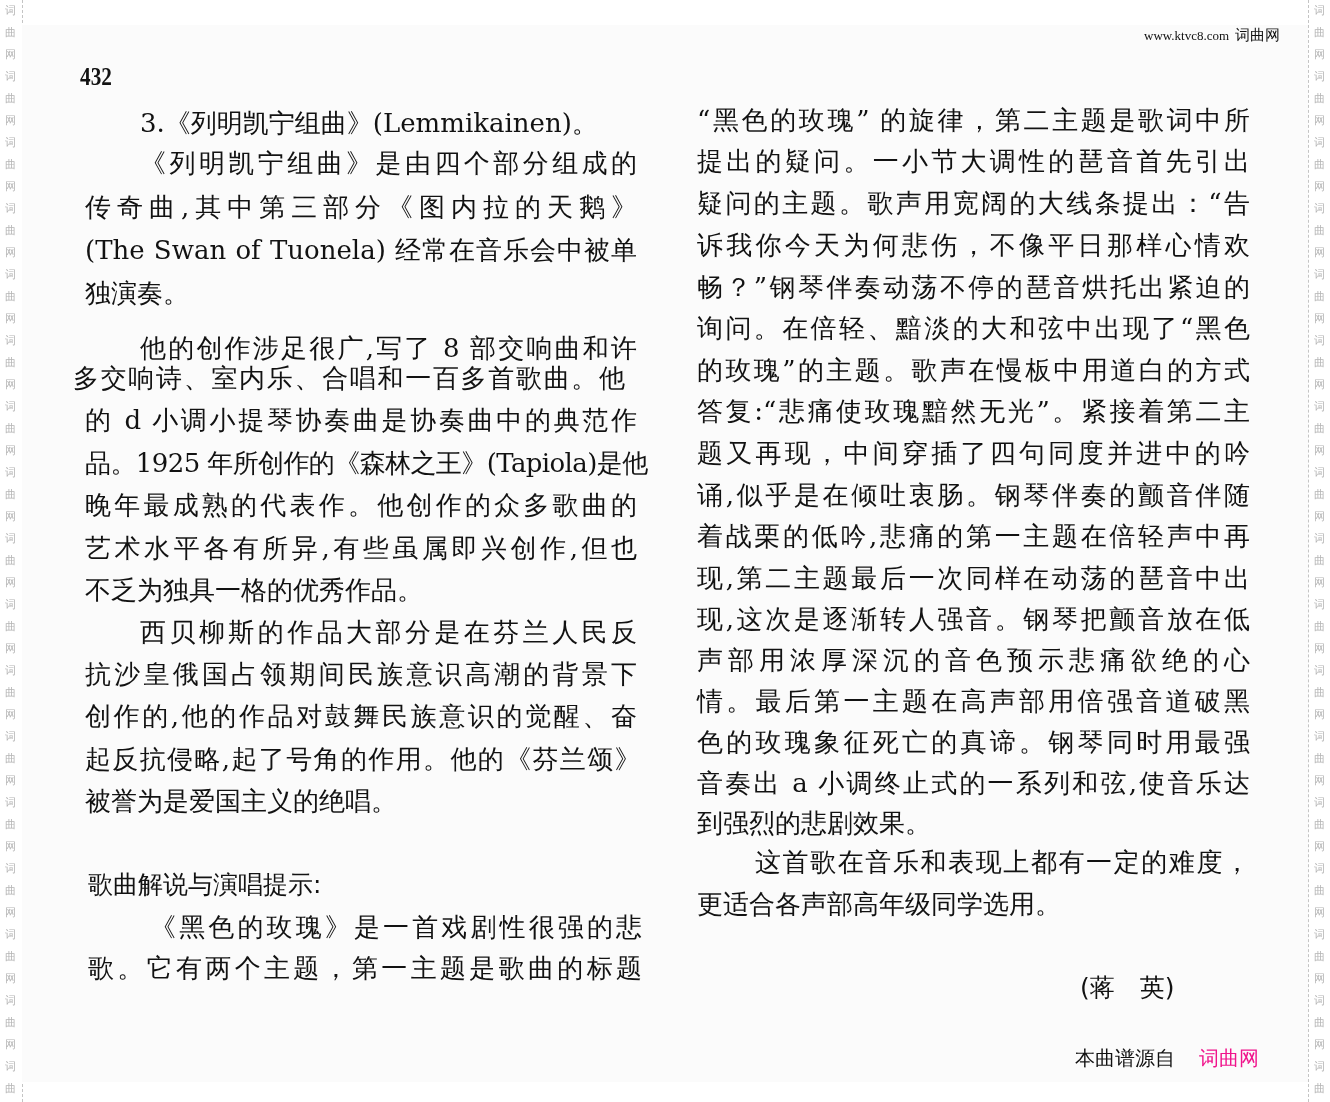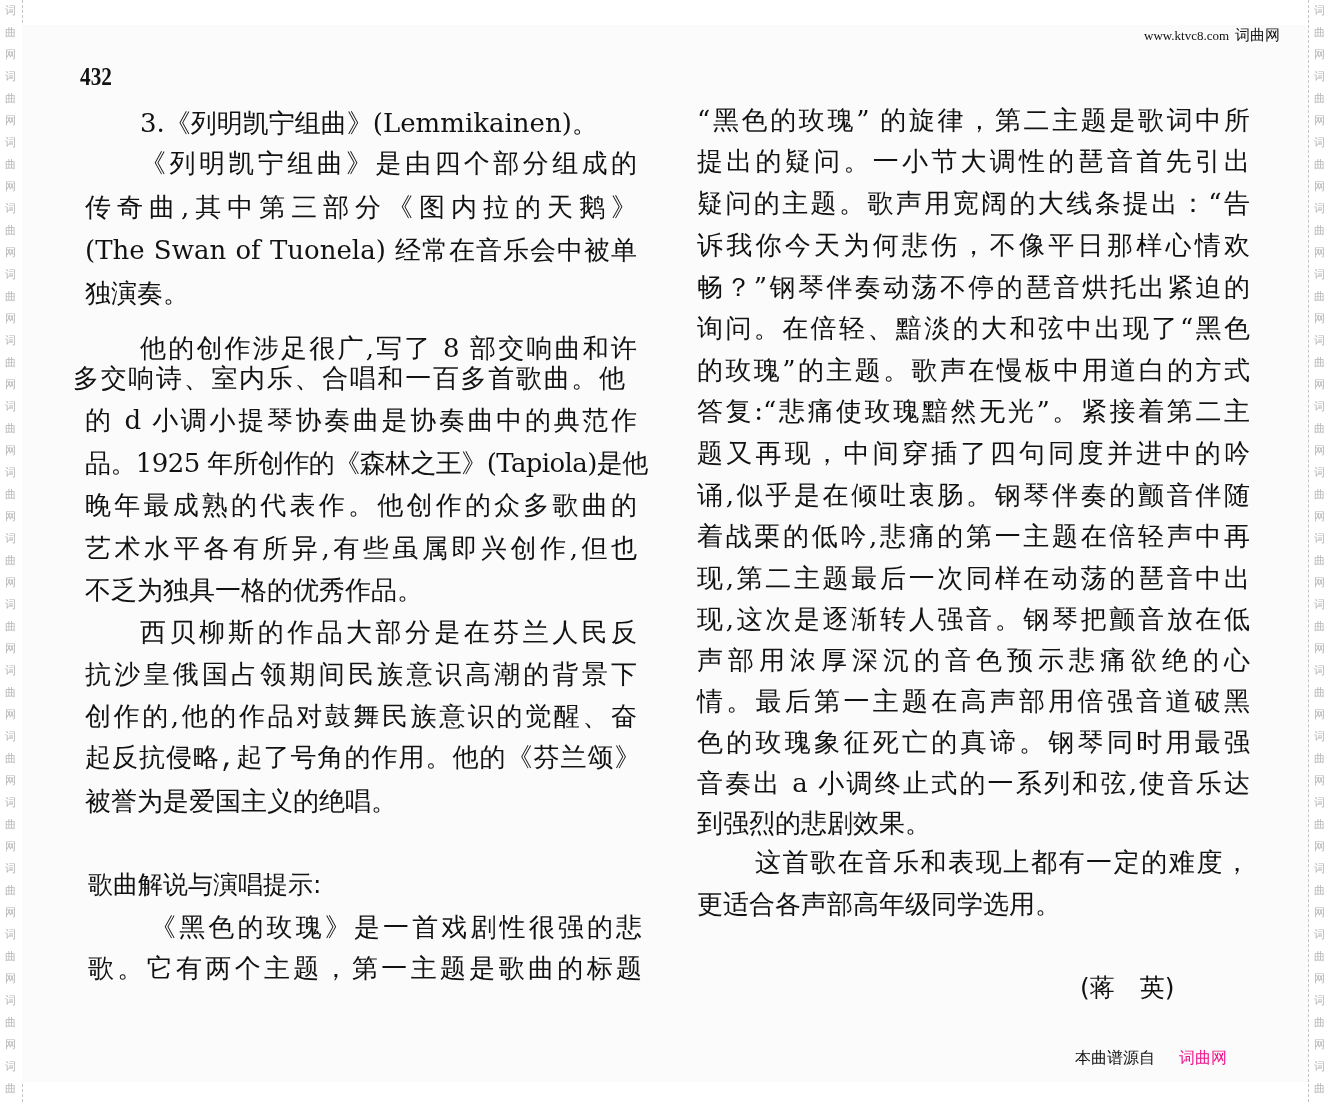--- a/index.html
+++ b/index.html
@@ -42,21 +42,21 @@
     .ln {
       position: absolute; height: 32px; line-height: 32px;
       font-size: 26px; white-space: nowrap;
       text-align: left;
     }
     .ln.j { text-align: justify; text-align-last: justify; }
     .ln.tight { letter-spacing: -0.6px; }
     .ln.bold { font-weight: normal; font-family: "DejaVu Sans", sans-serif; font-size: 25px; }
     .footer {
       position: absolute; top: 1043px; left: 1075px; white-space: nowrap;
-      font-family: "DejaVu Sans", sans-serif; font-size: 16px; line-height: 30px; color: #111;
+      font-family: "DejaVu Sans", sans-serif; font-size: 20px; line-height: 30px; color: #111;
     }
     .footer .site { color: #f0148c; margin-left: 24px; }
   </style>
 </head>
 <body>
 
 <div class="side left">
   <div class="wm">词曲网　词曲网　词曲网　词曲网　词曲网　词曲网　词曲网　词曲网　词曲网　词曲网　词曲网　词曲网　词曲网　词曲网　词曲网　词曲网　词曲网　词曲网　词曲网</div>
 </div>
 <div class="side right">
@@ -88,21 +88,21 @@
     <div class="ln j tight" style="top:447px;left:85px;width:552px;">品。1925 年所创作的《森林之王》(Tapiola)是他</div>
     <div class="ln j" style="top:489px;left:85px;width:552px;">晚年最成熟的代表作。他创作的众多歌曲的</div>
     <div class="ln j" style="top:532px;left:85px;width:552px;">艺术水平各有所异,有些虽属即兴创作,但也</div>
     <div class="ln" style="top:574px;left:85px;">不乏为独具一格的优秀作品。</div>
   </div>
 
   <div>
     <div class="ln j" style="top:616px;left:140px;width:497px;">西贝柳斯的作品大部分是在芬兰人民反</div>
     <div class="ln j" style="top:658px;left:85px;width:552px;">抗沙皇俄国占领期间民族意识高潮的背景下</div>
     <div class="ln j" style="top:700px;left:85px;width:552px;">创作的,他的作品对鼓舞民族意识的觉醒、奋</div>
-    <div class="ln j tight" style="top:743px;left:85px;width:555px;font-family:Liberation Mono, monospace;">起反抗侵略,起了号角的作用。他的《芬兰颂》</div>
+    <div class="ln j tight" style="top:743px;left:85px;width:555px;">起反抗侵略,起了号角的作用。他的《芬兰颂》</div>
     <div class="ln" style="top:785px;left:85px;">被誉为是爱国主义的绝唱。</div>
   </div>
 
   <div class="ln bold" style="top:869px;left:88px;">歌曲解说与演唱提示:</div>
 
   <div>
     <div class="ln j" style="top:911px;left:150px;width:492px;">《黑色的玫瑰》是一首戏剧性很强的悲</div>
     <div class="ln j" style="top:952px;left:88px;width:554px;">歌。它有两个主题，第一主题是歌曲的标题</div>
   </div>
 </div>

